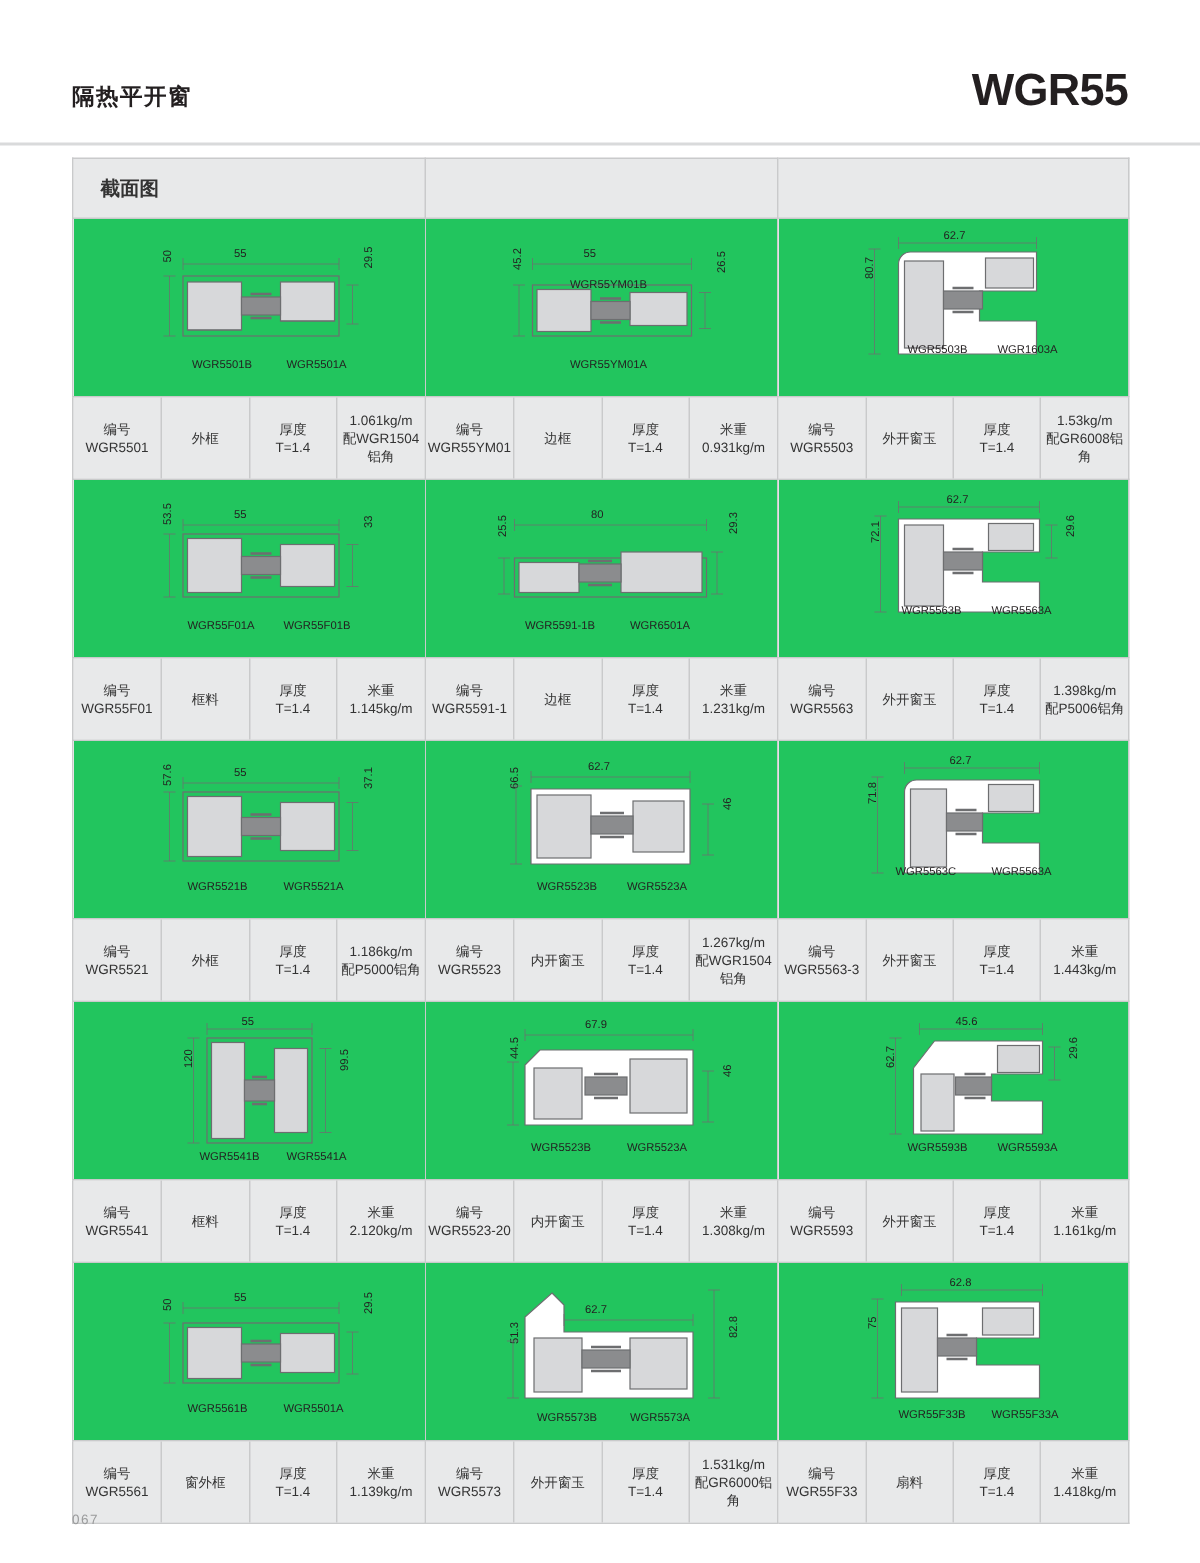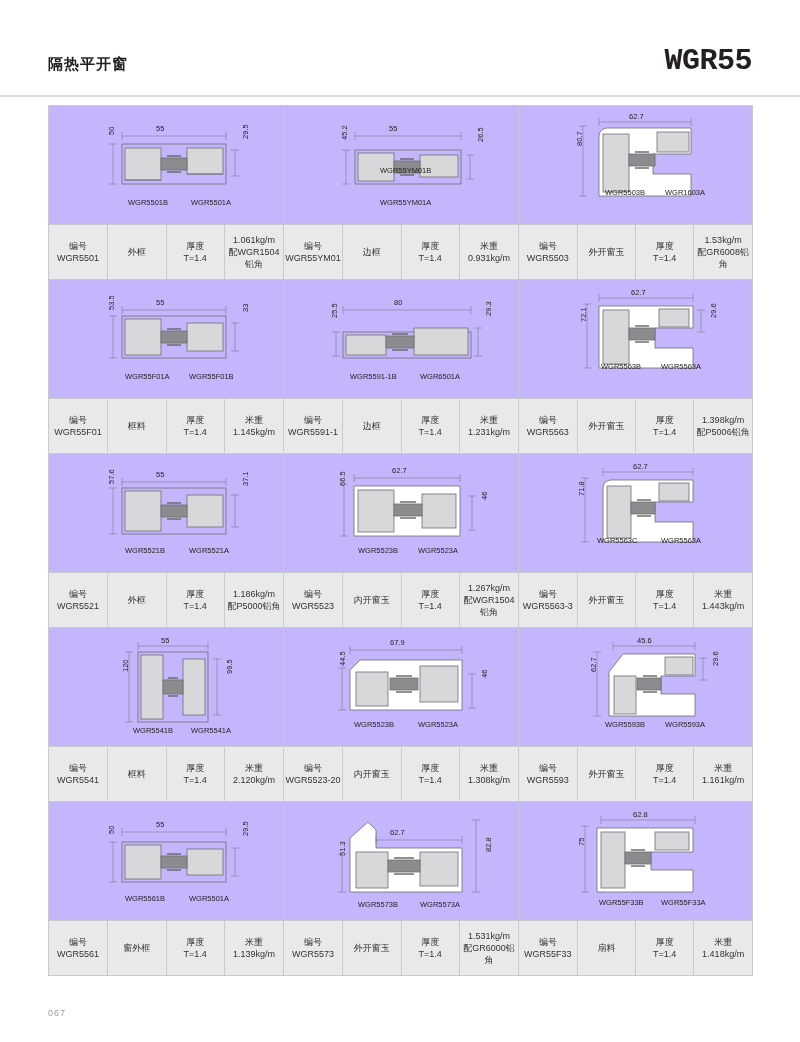--- a/index.html
+++ b/index.html
@@ -15,21 +15,21 @@
   .page-header{
     position:absolute; left:0; top:0; width:800px; height:96px;
   }
   .doc-title{
     position:absolute; left:48px; top:55px;
     font-size:15px; font-weight:bold; letter-spacing:1px;
   }
   .series-code{
     position:absolute; right:48px; top:44px;
     font-size:30px; font-weight:bold; letter-spacing:-0.5px;
-    font-family:Liberation Mono, monospace;
+    font-family:Liberation Sans, sans-serif;
   }
   .header-rule{
     position:absolute; left:0; top:95px; width:800px; height:2px;
     background:#d9dadb;
   }
   
   .sheet{
     position:absolute; left:48px; top:105px;
     width:704px;
     border-collapse:collapse;
@@ -38,21 +38,21 @@
   .sheet td{
     border:1px solid #c9cacb;
     padding:0;
     vertical-align:middle;
   }
   .band td{ background:#e8e9ea; height:40px; }
   .band .band-label{
     padding-left:18px; font-size:13px; font-weight:bold; color:#333;
   }
   
-  .draw-cell{ height:118px; position:relative; background:#c4b5fd; }
+  .draw-cell{ height:118px; position:relative; background:#22c55e; }
   .draw-wrap{ position:relative; width:100%; height:118px; }
 
   
   .spec{ height:38px; }
   .spec-tbl{ width:100%; height:54px; border-collapse:collapse; table-layout:fixed; }
   .spec-tbl td{
     border:none; border-left:1px solid #c9cacb;
     background:#e8e9ea; text-align:center; vertical-align:middle;
     font-size:9px; line-height:1.35; color:#333;
   }
@@ -81,20 +81,25 @@
 </div>
 
 <table class="sheet">
   <colgroup>
     <col style="width:235px">
       <col style="width:235px">
       <col style="width:234px">
   </colgroup>
   <tbody>
 
+  <tr class="band">
+    <td class="band-label">截面图</td>
+    <td></td>
+    <td></td>
+  </tr>
 
   <tr>
 
     <td class="draw-cell">
       <div class="draw-wrap">
         <div class="prof" style="left:70px;top:36px">
           <svg width="110" height="44" viewBox="0 0 110 44">
             <g fill="none" stroke="#6d6e70" stroke-width="0.8">
               <rect x="3" y="2" width="104" height="40"></rect>
               <rect x="6" y="6" width="36" height="32" fill="#d7d8da"></rect>
@@ -150,21 +155,21 @@
             <line x1="71" y1="26" x2="71" y2="34"></line>
                 <line x1="177" y1="26" x2="177" y2="34"></line>
             <line x1="62" y1="44" x2="62" y2="78"></line>
             <line x1="58" y1="44" x2="66" y2="44"></line>
                 <line x1="58" y1="78" x2="66" y2="78"></line>
             <line x1="186" y1="49" x2="186" y2="73"></line>
             <line x1="182" y1="49" x2="190" y2="49"></line>
                 <line x1="182" y1="73" x2="190" y2="73"></line>
           </g>
         </svg>
-        <div class="lbl" style="left:96px;top:60px">WGR55YM01B</div>
+        <div class="lbl" style="left:96px;top:39px">WGR55YM01B</div>
         <div class="lbl" style="left:96px;top:92px">WGR55YM01A</div>
       </div>
     </td>
 
     <td class="draw-cell">
       <div class="draw-wrap">
         <div class="prof" style="left:72px;top:18px">
           <svg width="108" height="76" viewBox="0 0 108 76">
             <g fill="none" stroke="#6d6e70" stroke-width="0.8">
               <path d="M8 12 A8 8 0 0 1 16 4 L100 4 L100 30 L62 30 L62 50 L100 50 L100 72 L8 72 Z" fill="#ffffff"></path>

